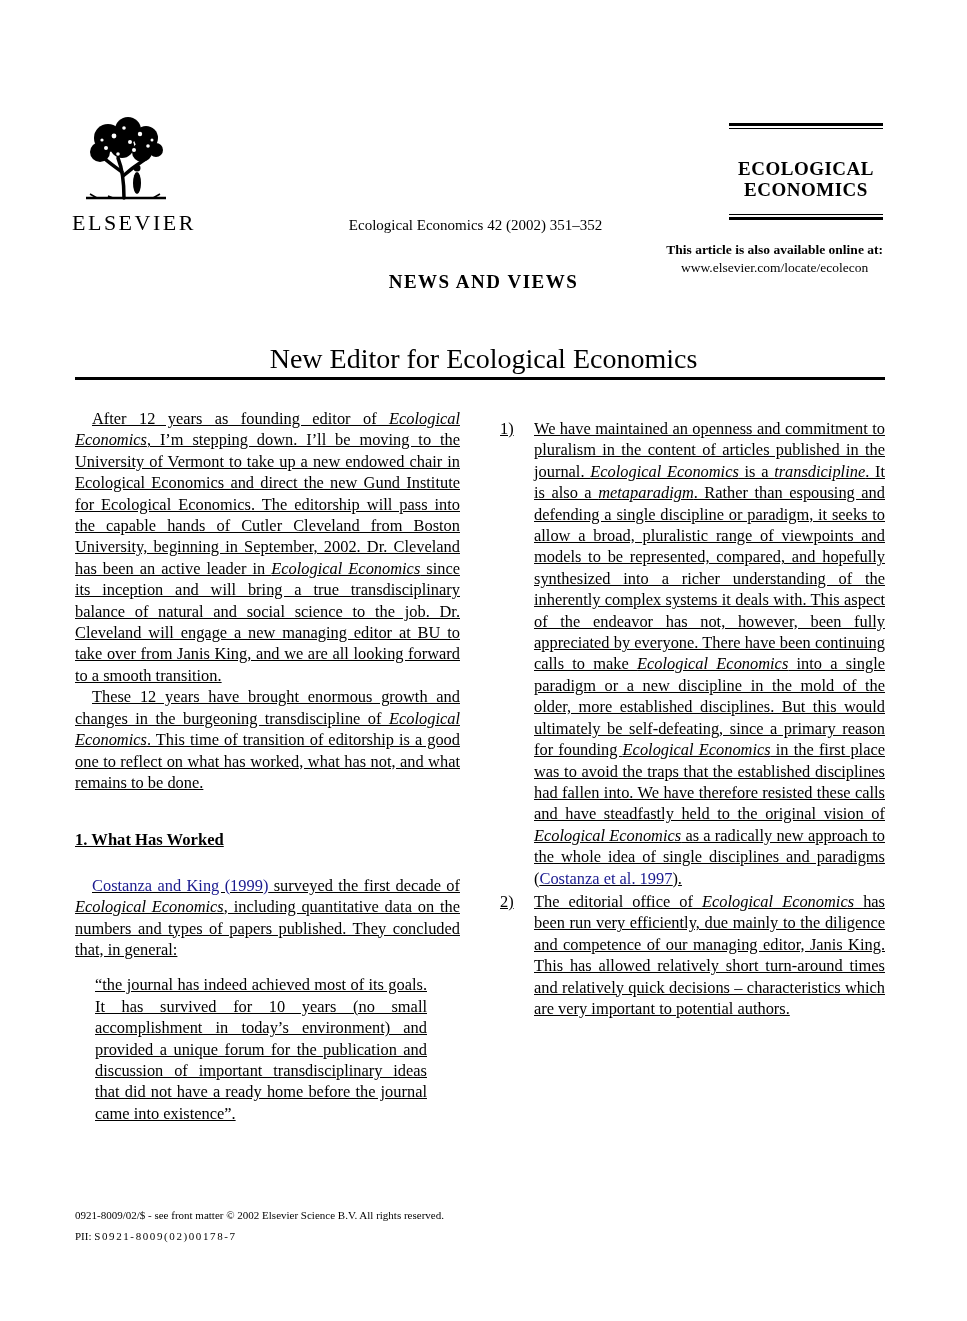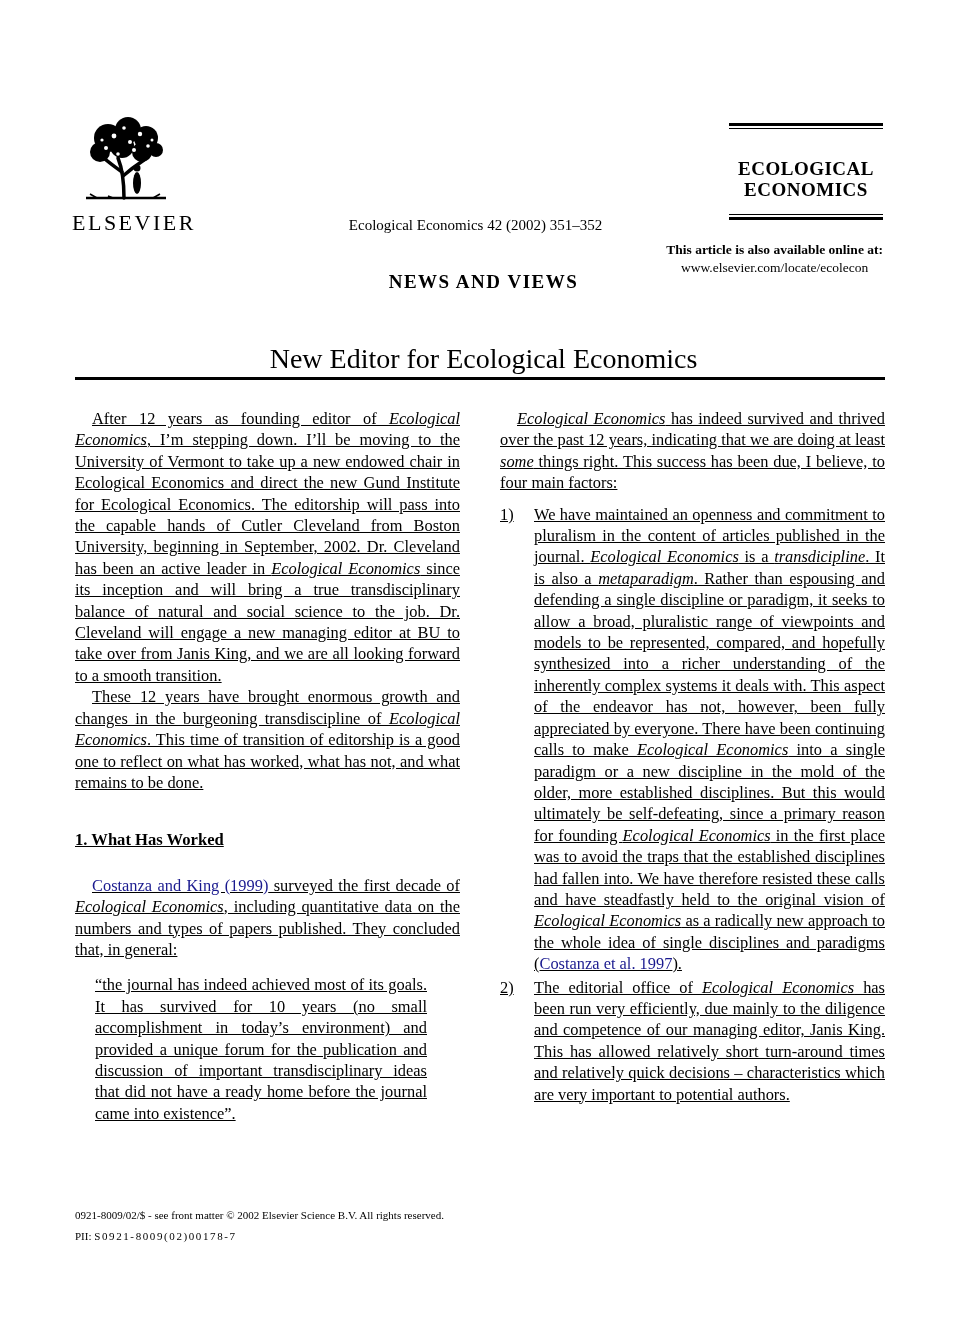--- a/index.html
+++ b/index.html
@@ -120,21 +120,20 @@
 
   <main class="columns">
     <div class="col">
       <p class="indent"><span>After 12 years as founding editor of </span><em>Ecological Economics</em><span>, I’m stepping down. I’ll be moving to the University of Vermont to take up a new endowed chair in Ecological Economics and direct the new Gund Institute for Ecological Economics. The editorship will pass into the capable hands of Cutler Cleveland from Boston University, beginning in September, 2002. Dr. Cleveland has been an active leader in </span><em>Ecological Economics</em><span> since its inception and will bring a true transdisciplinary balance of natural and social science to the job. Dr. Cleveland will engage a new managing editor at BU to take over from Janis King, and we are all looking forward to a smooth transition.</span></p>
       <p class="indent"><span>These 12 years have brought enormous growth and changes in the burgeoning transdiscipline of </span><em>Ecological Economics</em><span>. This time of transition of editorship is a good one to reflect on what has worked, what has not, and what remains to be done.</span></p>
       <h2>1. What Has Worked</h2>
       <p class="indent"><span class="ref-link">Costanza and King (1999)</span><span> surveyed the first decade of </span><em>Ecological Economics</em><span>, including quantitative data on the numbers and types of papers published. They concluded that, in general:</span></p>
       <blockquote><span>“the journal has indeed achieved most of its goals. It has survived for 10 years (no small accomplishment in today’s environment) and provided a unique forum for the publication and discussion of important transdisciplinary ideas that did not have a ready home before the journal came into existence”.</span></blockquote>
     </div>
     <div class="col">
-      <p class="indent"><em>Ecological Economics</em><span> has indeed survived and thrived over the past 12 years, indicating that we are doing at least </span><em>some</em><span> things right. This success has been due, I believe, to four main factors:</span></p>
       <div class="list">
         <div class="li">
           <span class="marker">1)</span>
           <div class="li-text"><span>We have maintained an openness and commitment to pluralism in the content of articles published in the journal. </span><em>Ecological Economics</em><span> is a </span><em>transdicipline</em><span>. It is also a </span><em>metaparadigm</em><span>. Rather than espousing and defending a single discipline or paradigm, it seeks to allow a broad, pluralistic range of viewpoints and models to be represented, compared, and hopefully synthesized into a richer understanding of the inherently complex systems it deals with. This aspect of the endeavor has not, however, been fully appreciated by everyone. There have been continuing calls to make </span><em>Ecological Economics</em><span> into a single paradigm or a new discipline in the mold of the older, more established disciplines. But this would ultimately be self-defeating, since a primary reason for founding </span><em>Ecological Economics</em><span> in the first place was to avoid the traps that the established disciplines had fallen into. We have therefore resisted these calls and have steadfastly held to the original vision of </span><em>Ecological Economics</em><span> as a radically new approach to the whole idea of single disciplines and paradigms (</span><span class="ref-link">Costanza et al. 1997</span><span>).</span></div>
         </div>
         <div class="li">
           <span class="marker">2)</span>
           <div class="li-text"><span>The editorial office of </span><em>Ecological Economics</em><span> has been run very efficiently, due mainly to the diligence and competence of our managing editor, Janis King. This has allowed relatively short turn-around times and relatively quick decisions – characteristics which are very important to potential authors.</span></div>
         </div>
       </div>

